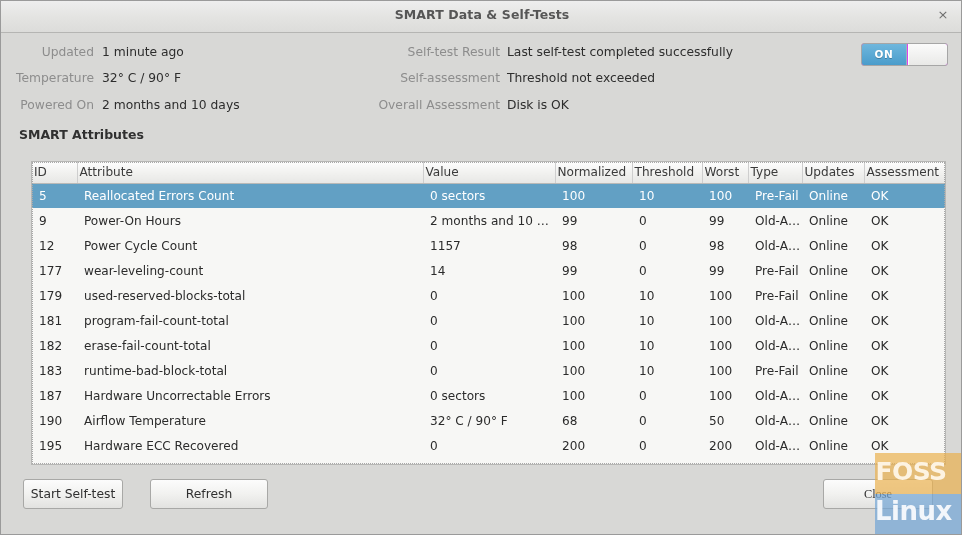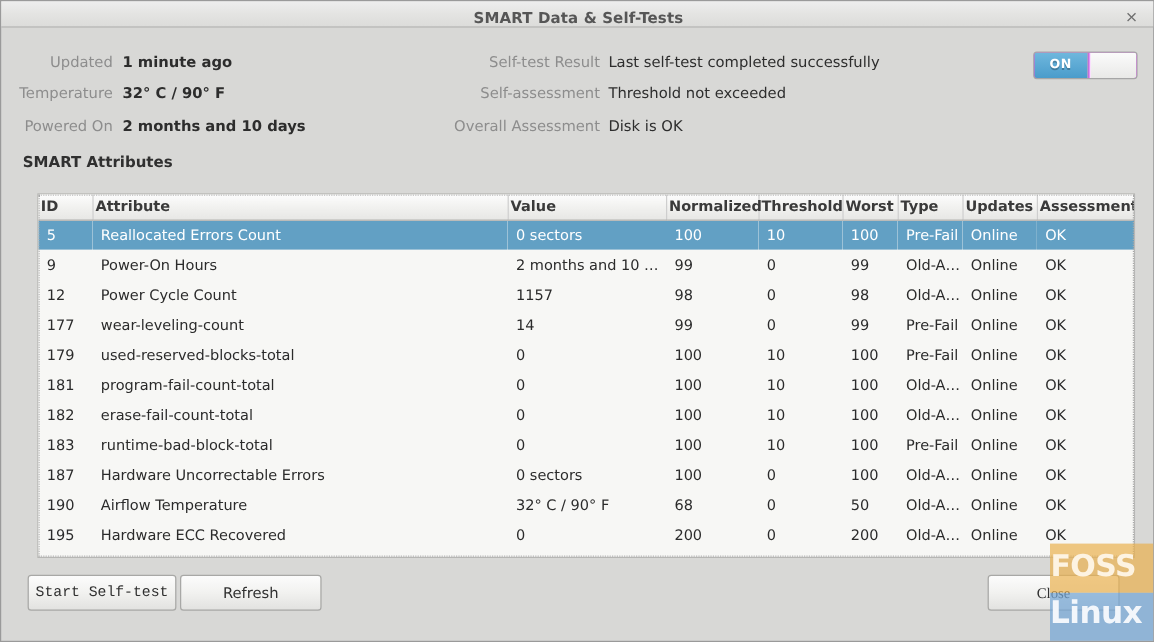--- a/index.html
+++ b/index.html
@@ -16,21 +16,21 @@
     width: 962px; height: 535px;
     background: #d8d8d6;
     border: 1px solid #9a9a9a;
     overflow: hidden;
   }
 
   
   #titlebar {
     position: absolute;
     left: 0; top: 0;
-    width: 962px; height: 22px;
+    width: 962px; height: 32px;
     background: linear-gradient(to bottom, #eeeeee 0%, #e4e4e2 50%, #dcdcda 100%);
     border-bottom: 1px solid #b5b5b3;
   }
   #title-text {
     position: absolute;
     left: 0; top: 0;
     width: 962px; line-height: 27px;
     text-align: center;
     font-size: 12.5px;
     font-weight: bold;
@@ -48,21 +48,21 @@
     cursor: pointer;
   }
 
   
   .info-row { position: absolute; font-size: 12.3px; white-space: nowrap; }
   .info-label { position: absolute; text-align: right; color: #8d8d8d; }
   .info-value { position: absolute; text-align: left; color: #2d2d2d; }
 
   
   .lbl-l { width: 80px; left: 13px; }
-  .val-l { left: 101px; font-weight: bold; }
+  .val-l { left: 101px; }
   
   .lbl-r { width: 170px; left: 329px; }
   .val-r { left: 506px; }
 
   .r1 { top: 44px; }
   .r2 { top: 70px; }
   .r3 { top: 97px; }
 
   
   #toggle {
@@ -129,21 +129,21 @@
     table-layout: fixed;
     width: 913px;
     font-size: 12.1px;
   }
   table.smart th {
     height: 21px;
     background: linear-gradient(to bottom, #fdfdfd 0%, #f1f1ef 52%, #e7e7e5 100%);
     border-right: 1px solid #cecece;
     border-bottom: 1px solid #b9b9b7;
     color: #3a3a3a;
-    font-weight: bold;
+    font-weight: normal;
     text-align: left;
     padding: 0 0 0 2px;
     white-space: nowrap;
     cursor: pointer;
   }
   table.smart th:last-child { border-right: none; }
 
   table.smart td {
     height: 25px;
     padding: 0 0 0 7px;
@@ -174,21 +174,21 @@
     height: 30px;
     background: linear-gradient(to bottom, #fcfcfc 0%, #f2f2f0 48%, #e2e2e0 100%);
     border: 1px solid #a8a8a6;
     border-radius: 3px;
     font-size: 12.3px;
     color: #303030;
     line-height: 28px;
     text-align: center;
     cursor: pointer;
   }
-  #btn-start   { left: 22px;  top: 478px; width: 124px; font-family: Liberation Mono, monospace; }
+  #btn-start   { left: 22px;  top: 478px; width: 100px; }
   #btn-refresh { left: 149px; top: 478px; width: 118px; }
   #btn-close   { left: 822px; top: 478px; width: 110px; font-family: Liberation Serif, serif; }
 
   
   #watermark {
     position: absolute;
     left: 874px; top: 452px;
     width: 88px; height: 83px;
     z-index: 40;
     pointer-events: none;

